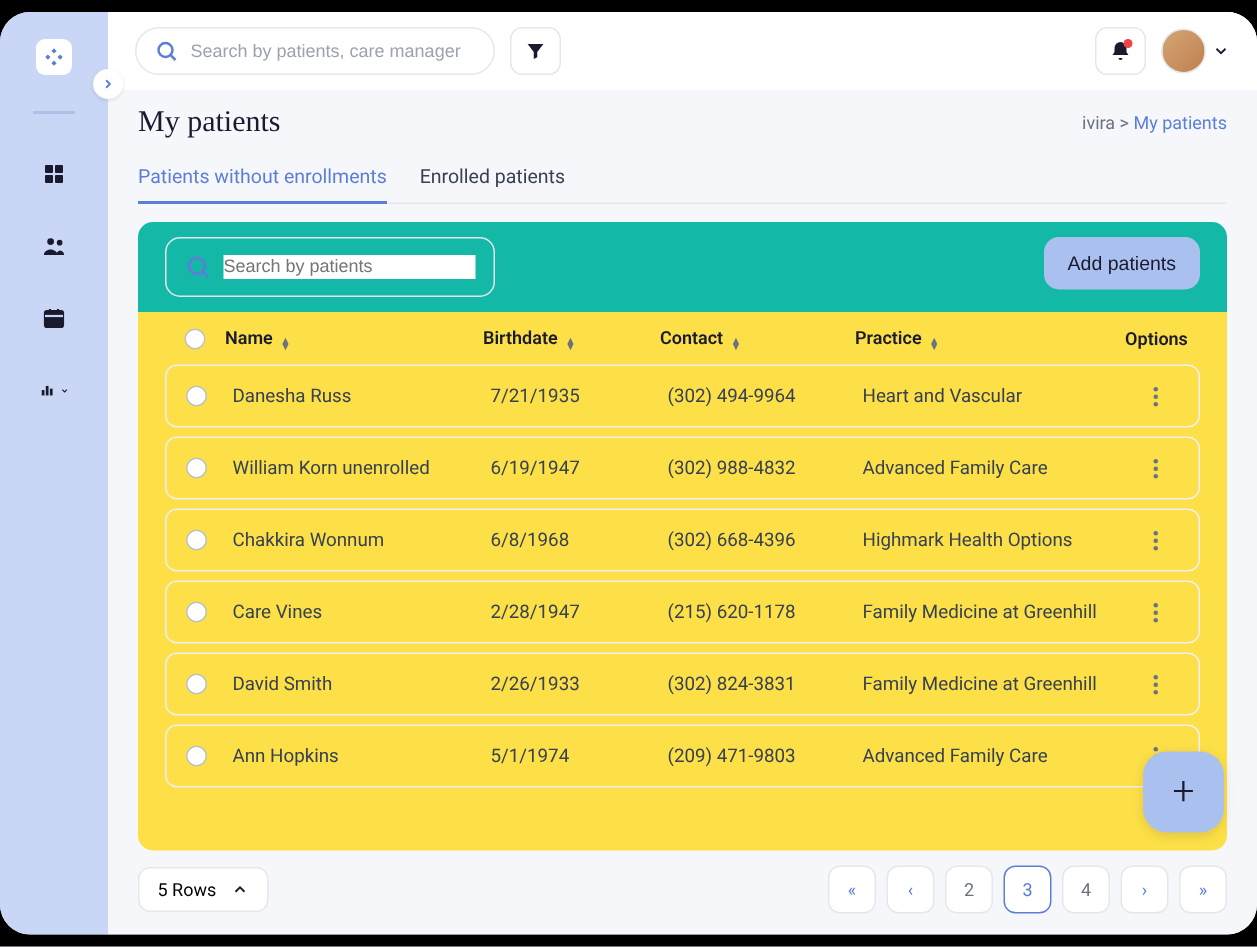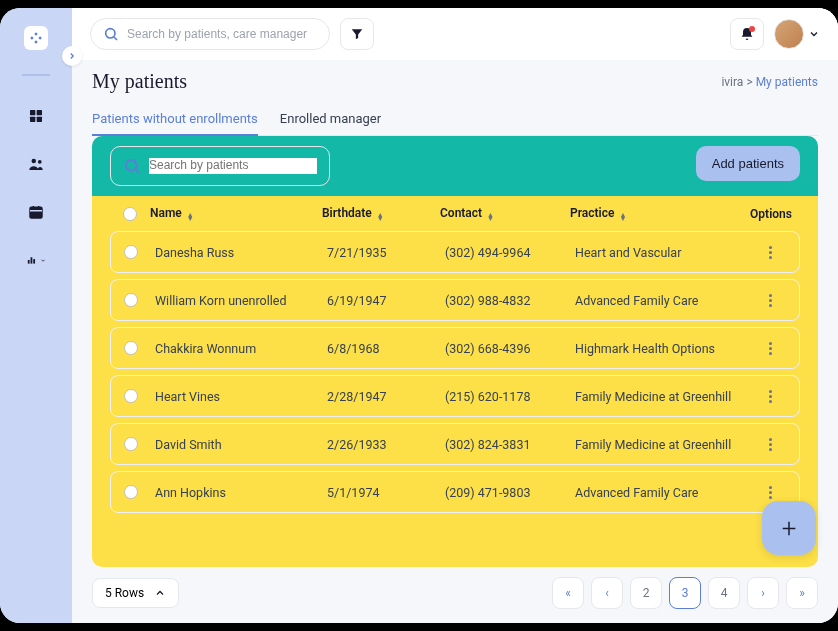--- a/index.html
+++ b/index.html
@@ -22,21 +22,21 @@
 .spacer{flex:1}
 .notif-btn{width:34px;height:32px;border:1px solid #e5e7eb;border-radius:8px;display:flex;align-items:center;justify-content:center;cursor:pointer;position:relative;background:#fff}
 .notif-dot{position:absolute;top:7px;right:8px;width:6px;height:6px;background:#ef4444;border-radius:50%}
 .avatar-group{display:flex;align-items:center;gap:4px;cursor:pointer}
 .avatar{width:30px;height:30px;border-radius:50%;background:linear-gradient(135deg,#d4a574,#c08050);border:1px solid #e5e7eb}
 .content{flex:1;padding:10px 20px 14px;overflow:hidden;display:flex;flex-direction:column}
 .header-row{display:flex;align-items:center;justify-content:space-between;margin-bottom:10px}
 .page-title{font-size:20px;font-weight:500;color:#1a1a2e;font-family:Georgia,serif}
 .breadcrumb{font-size:12px;color:#6b7280}
 .breadcrumb .active{color:#5b7fd6}
-.tabs{display:flex;gap:22px;border-bottom:1px solid #e5e7eb;margin-bottom:0}
+.tabs{display:flex;gap:22px;border-bottom:1px solid #e5e7eb;margin-bottom:12px}
 .tab{padding:8px 0;font-size:13px;color:#374151;cursor:pointer;border-bottom:2px solid transparent;margin-bottom:-1px}
 .tab.active{color:#5b7fd6;border-bottom-color:#5b7fd6}
 .toolbar{display:flex;align-items:flex-start;justify-content:space-between;padding:10px 18px;background:#14b8a6;border-radius:10px 10px 0 0}
 .table-search{width:220px;height:40px;border:1px solid #e5e7eb;border-radius:10px;display:flex;align-items:center;padding:0 12px;gap:8px}
 .table-search input{border:none;outline:none;font-size:12px;flex:1;line-height:1.3}
 .add-btn{background:#aac1f0;color:#1a1a2e;border:none;padding:10px 16px;border-radius:10px;font-size:13px;cursor:pointer}
 .table-wrap{flex:1;overflow:hidden;background:#fde047;border-radius:0 0 10px 10px;padding:0 18px 4px}
 .thead{display:flex;align-items:center;padding:10px 0;font-size:12px;font-weight:600;color:#1a1a2e}
 .thead .sort-icon{margin-left:5px;display:inline-flex;flex-direction:column;line-height:4px;font-size:7px;color:#6b7280}
 .col-check{width:40px;display:flex;justify-content:center}
@@ -143,21 +143,21 @@
     </div>
 
     <div class="content">
       <div class="header-row">
         <div class="page-title">My patients</div>
         <div class="breadcrumb"><span>ivira</span> <span>&gt;</span> <span class="active">My patients</span></div>
       </div>
 
       <div class="tabs">
         <div class="tab active">Patients without enrollments</div>
-        <div class="tab">Enrolled manager</div>
+        <div class="tab">Enrolled patients</div>
       </div>
 
       <div class="toolbar">
         <div class="table-search">
           <svg width="18" height="18" viewBox="0 0 24 24" fill="none" stroke="#5b7fd6" stroke-width="2.5">
               <circle cx="11" cy="11" r="7"></circle>
               <line x1="21" y1="21" x2="16.5" y2="16.5"></line>
             </svg>
           <input type="text" placeholder="Search by patients" style="">
         </div>
@@ -221,21 +221,21 @@
                   <span></span>
                   <span></span>
                   <span></span>
                 </div>
               </div>
             </div>
             <div class="trow">
               <div class="cell col-check">
                 <div class="radio"></div>
               </div>
-              <div class="cell col-name">Heart Vines</div>
+              <div class="cell col-name">Care Vines</div>
               <div class="cell col-birth">2/28/1947</div>
               <div class="cell col-contact">(215) 620-1178</div>
               <div class="cell col-practice">Family Medicine at Greenhill</div>
               <div class="cell col-options">
                 <div class="kebab">
                   <span></span>
                   <span></span>
                   <span></span>
                 </div>
               </div>

